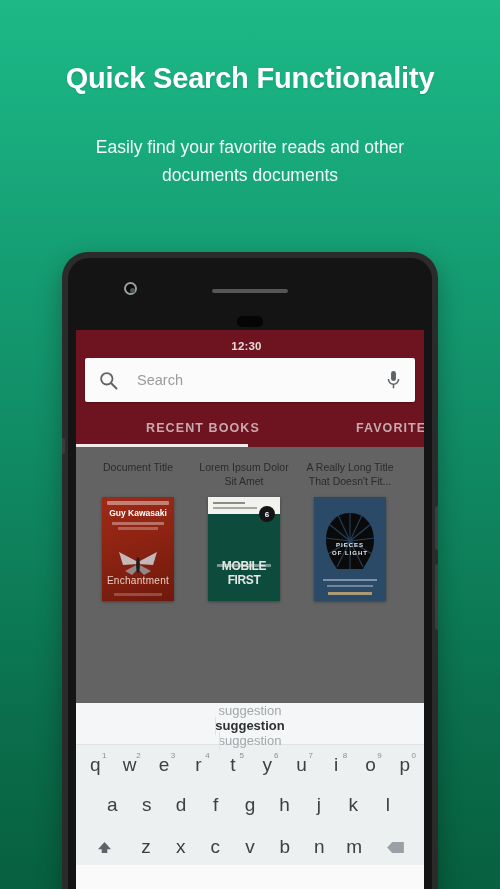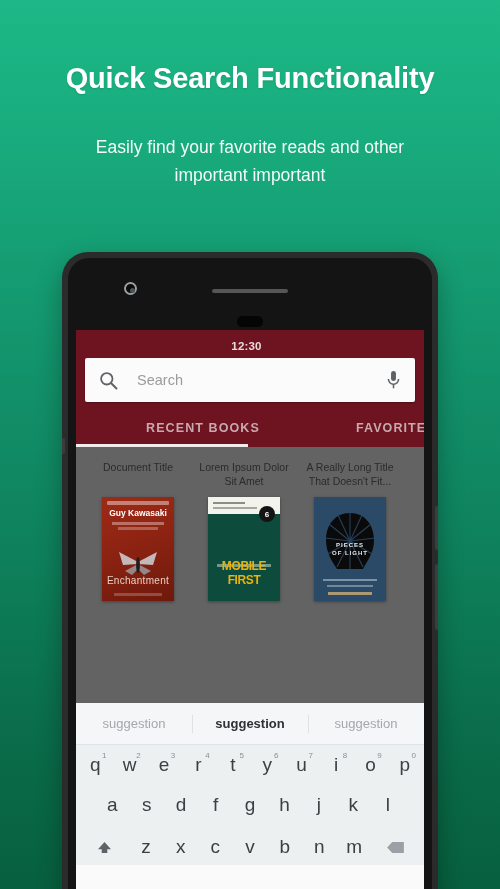--- a/index.html
+++ b/index.html
@@ -208,21 +208,21 @@
     background: #141414; color: #fff; font-size: 8px;
     display: flex; align-items: center; justify-content: center;
     font-weight: bold;
   }
   .cv2 .c-auth {
     position: absolute; bottom: 34px; left: 9px; right: 9px;
     height: 3px; background: rgba(255,255,255,0.42);
   }
   .cv2 .c-big {
     position: absolute; bottom: 14px; left: 0; right: 0;
-    text-align: center; color: #eab308; font-size: 12px;
+    text-align: center; color: #e5e5e5; font-size: 12px;
     font-weight: bold; letter-spacing: -0.4px;
   }
 
   
   .cv3 { background: #2b4a68; }
   .cv3 .head {
     position: absolute; left: 50%; top: 14px; transform: translateX(-50%);
   }
   .cv3 .c-l1 {
     position: absolute; bottom: 20px; left: 9px; right: 9px;
@@ -240,20 +240,21 @@
     position: absolute; top: 44px; left: 0; right: 0; text-align: center;
     color: #e8e8e8; font-size: 6px; letter-spacing: 1px; font-weight: bold;
     line-height: 8px;
   }
 
   
   .suggestions {
     height: 42px; background: #f4f6f7;
     display: flex; align-items: center;
     border-bottom: 1px solid #e0e3e5;
+    flex-direction: column;
   }
   .sugg {
     flex: 1; text-align: center; font-size: 13px;
     color: #a3a8ab; position: relative;
   }
   .sugg.active { color: #2d3134; font-weight: bold; }
   .sugg + .sugg::before {
     content: ""; position: absolute; left: 0; top: 50%;
     transform: translateY(-50%);
     width: 1px; height: 18px; background: #dfe2e4;
@@ -278,21 +279,21 @@
     flex: 1.4; display: flex; align-items: center; justify-content: center;
   }
 </style>
 </head>
 <body>
 
 <div class="promo">
   <div class="promo-title">Quick Search Functionality</div>
   <div class="promo-sub">
     <div>Easily find your favorite reads and other</div>
-    <div>important important</div>
+    <div>documents documents</div>
   </div>
 </div>
 
 <div class="phone">
   <div class="side-btn b1"></div>
   <div class="side-btn b2"></div>
   <div class="side-btn-l"></div>
 
   <div class="phone-inner">
     <div class="cam">

